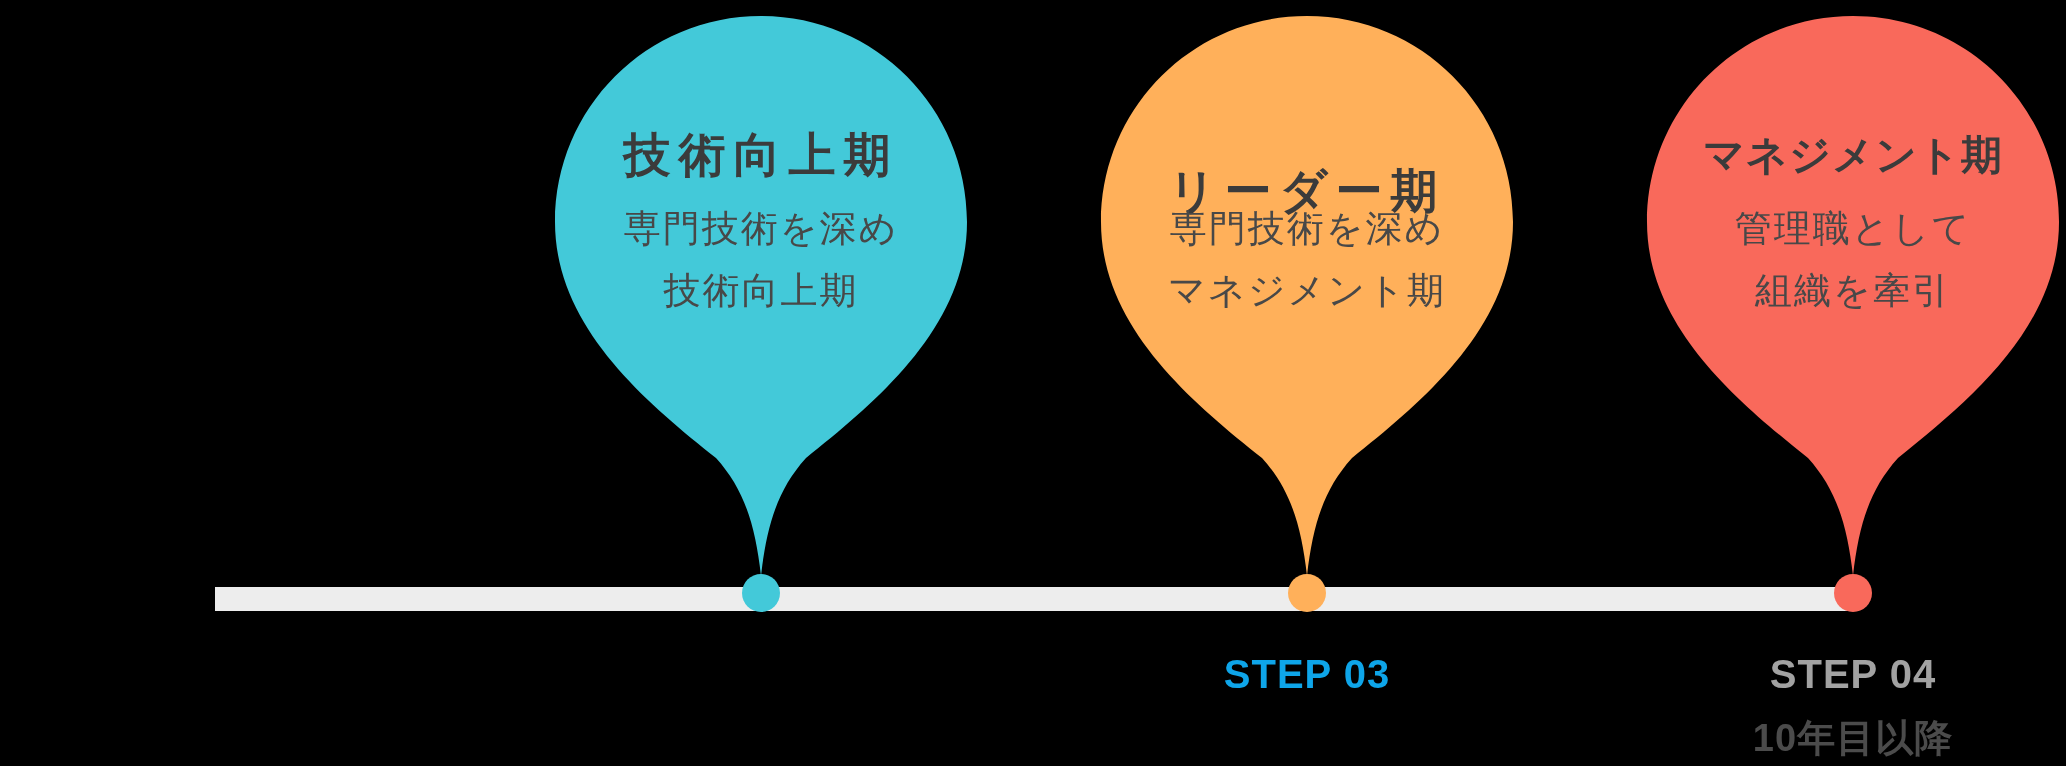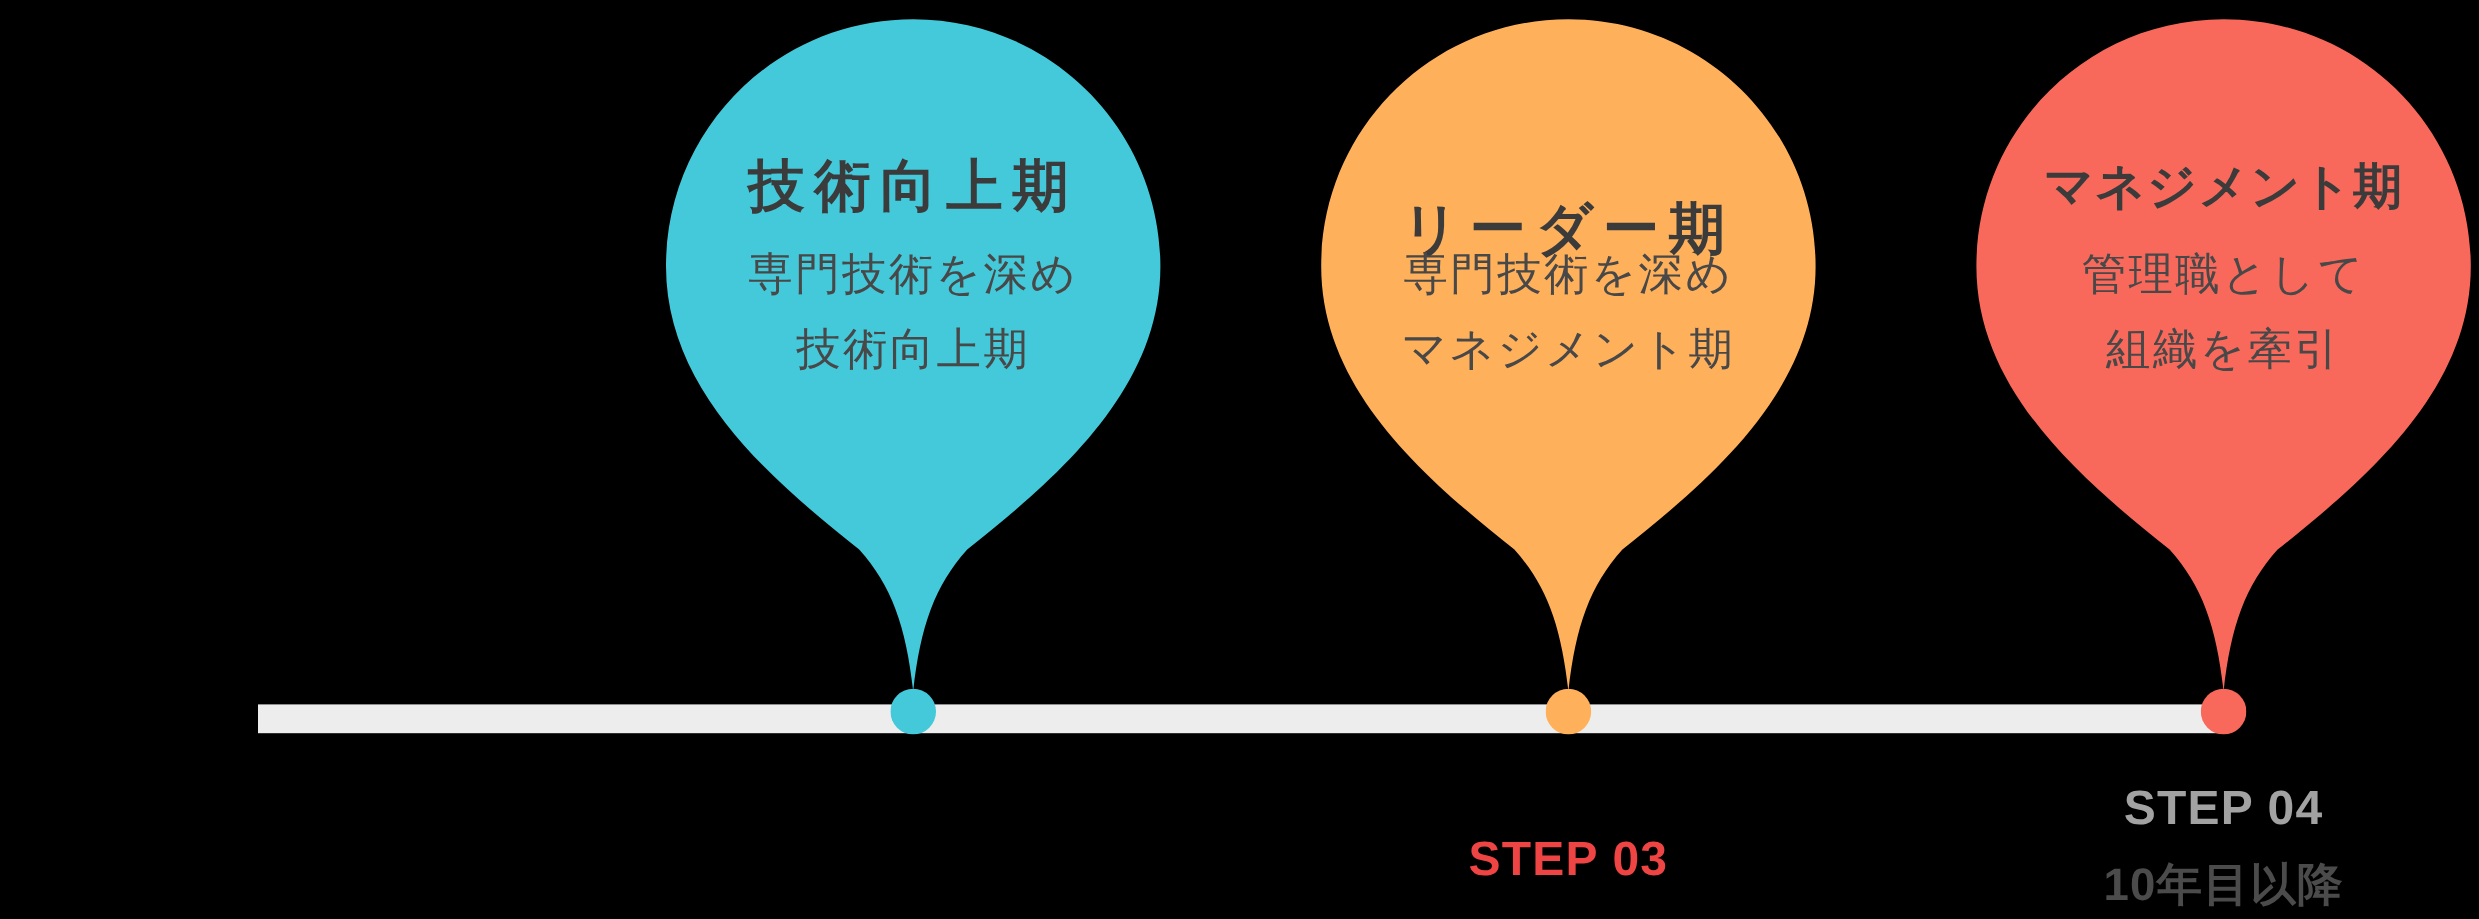--- a/index.html
+++ b/index.html
@@ -131,21 +131,21 @@
       <path d="M215,566 C209,512 197,478 170,448 C96,389 9,315 9,212 C9,98 101,6 215,6 C329,6 421,98 421,212 C421,315 334,389 260,448 C233,478 221,512 215,566 Z" fill="#FFB05A"></path>
     </svg>
     <div class="stage-title" style="color: rgb(59, 59, 59); margin-top: 36px;">リーダー期</div>
     <div class="stage-desc" style="color: rgb(72, 72, 72);">
       <div>専門技術を深め</div>
       <div>マネジメント期</div>
     </div>
     <svg class="dot-svg" viewBox="0 0 38 38" aria-hidden="true">
       <circle cx="19" cy="19" r="19" fill="#FFB05A"></circle>
     </svg>
-    <div class="step-label" style="color: #ef4444; margin-top: 42px;">STEP 03</div>
+    <div class="step-label" style="color: #0ea5e9;">STEP 03</div>
   </div>
 
   <div class="step-column col-4">
     <svg class="balloon-svg" viewBox="0 0 430 566" aria-hidden="true">
       <path d="M215,566 C209,512 197,478 170,448 C96,389 9,315 9,212 C9,98 101,6 215,6 C329,6 421,98 421,212 C421,315 334,389 260,448 C233,478 221,512 215,566 Z" fill="#F9695B"></path>
     </svg>
     <div class="stage-title" style="color: rgb(59, 59, 59);">マネジメント期</div>
     <div class="stage-desc" style="color: rgb(72, 72, 72);">
       <div>管理職として</div>
       <div>組織を牽引</div>

